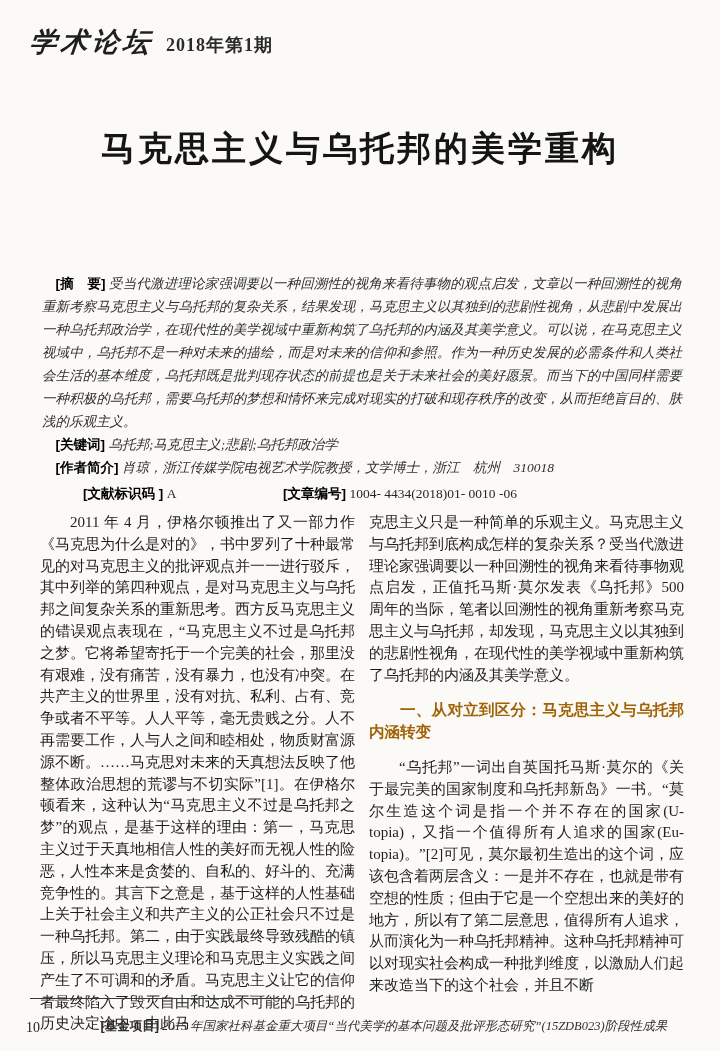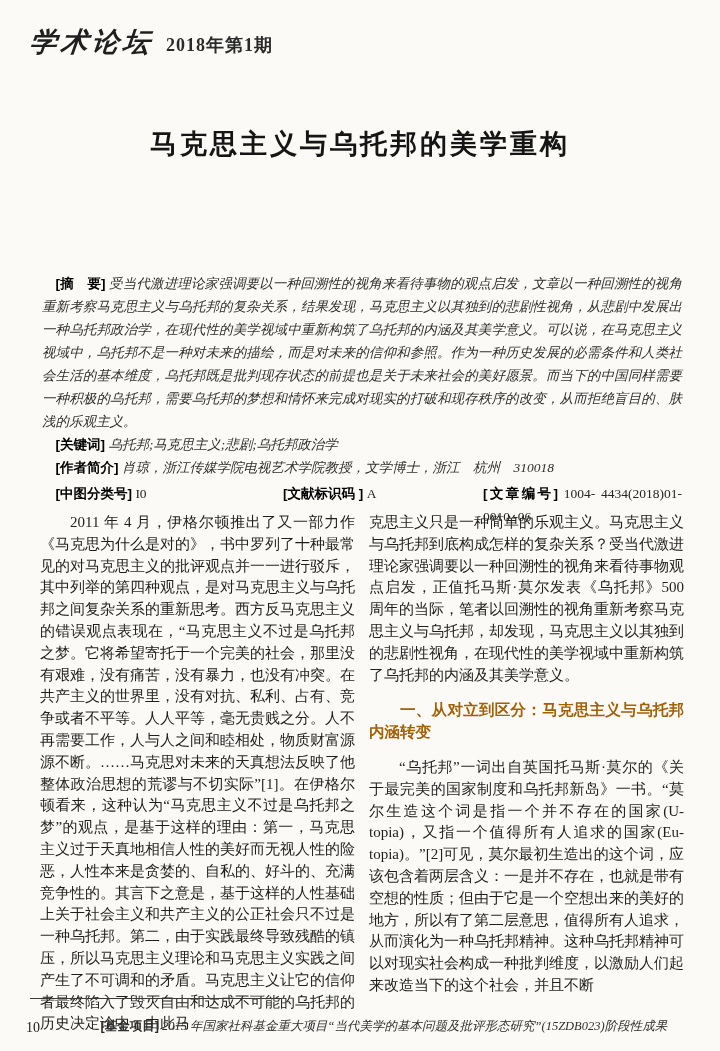--- a/index.html
+++ b/index.html
@@ -25,21 +25,21 @@
     transform:skewX(-6deg);
     color:#1f1f1f;
   }
   .journal-issue{
     font-weight:bold;font-size:18px;letter-spacing:1px;color:#2a2a2a;
   }
   
   .article-title{
     position:absolute;top:126px;left:0;right:0;
     text-align:center;
-    font-weight:bold;font-size:27px;letter-spacing:3px;
+    font-weight:bold;font-size:34px;letter-spacing:3px;
     color:#151515;
     font-family:"Liberation Serif","DejaVu Serif",serif;
   }
   .article-author{
     position:absolute;top:213px;left:0;right:0;
     text-align:center;font-size:16px;letter-spacing:2px;color:#333;
     font-style:italic;
   }
   
   .meta{
@@ -106,21 +106,20 @@
   </div>
 
   <div class="article-title">马克思主义与乌托邦的美学重构</div>
 
 
   <div class="meta">
     <p><span class="label">[摘　要]</span> <span class="kaiti">受当代激进理论家强调要以一种回溯性的视角来看待事物的观点启发，文章以一种回溯性的视角重新考察马克思主义与乌托邦的复杂关系，结果发现，马克思主义以其独到的悲剧性视角，从悲剧中发展出一种乌托邦政治学，在现代性的美学视域中重新构筑了乌托邦的内涵及其美学意义。可以说，在马克思主义视域中，乌托邦不是一种对未来的描绘，而是对未来的信仰和参照。作为一种历史发展的必需条件和人类社会生活的基本维度，乌托邦既是批判现存状态的前提也是关于未来社会的美好愿景。而当下的中国同样需要一种积极的乌托邦，需要乌托邦的梦想和情怀来完成对现实的打破和现存秩序的改变，从而拒绝盲目的、肤浅的乐观主义。</span></p>
     <p class="meta-row"><span class="label">[关键词]</span> <span class="kaiti">乌托邦;马克思主义;悲剧;乌托邦政治学</span></p>
     <p class="meta-row"><span class="label">[作者简介]</span> <span class="kaiti">肖琼，浙江传媒学院电视艺术学院教授，文学博士，浙江　杭州　310018</span></p>
     <div class="clc-row meta-row">
-      <span class="pair1"><span class="label">[中图分类号]</span> <span class="val">I0</span></span>
       <span class="pair2"><span class="label">[文献标识码 ]</span> <span class="val">A</span></span>
       <span class="pair3"><span class="label">[文章编号]</span> <span class="val">1004- 4434(2018)01- 0010 -06</span></span>
     </div>
   </div>
 
   <div class="body-cols">
     <div class="col">
       <p class="indent">2011 年 4 月，伊格尔顿推出了又一部力作《马克思为什么是对的》，书中罗列了十种最常见的对马克思主义的批评观点并一一进行驳斥，其中列举的第四种观点，是对马克思主义与乌托邦之间复杂关系的重新思考。西方反马克思主义的错误观点表现在，“马克思主义不过是乌托邦之梦。它将希望寄托于一个完美的社会，那里没有艰难，没有痛苦，没有暴力，也没有冲突。在共产主义的世界里，没有对抗、私利、占有、竞争或者不平等。人人平等，毫无贵贱之分。人不再需要工作，人与人之间和睦相处，物质财富源源不断。……马克思对未来的天真想法反映了他整体政治思想的荒谬与不切实际”[1]。在伊格尔顿看来，这种认为“马克思主义不过是乌托邦之梦”的观点，是基于这样的理由：第一，马克思主义过于天真地相信人性的美好而无视人性的险恶，人性本来是贪婪的、自私的、好斗的、充满竞争性的。其言下之意是，基于这样的人性基础上关于社会主义和共产主义的公正社会只不过是一种乌托邦。第二，由于实践最终导致残酷的镇压，所以马克思主义理论和马克思主义实践之间产生了不可调和的矛盾。马克思主义让它的信仰者最终陷入了毁灭自由和达成不可能的乌托邦的历史决定论中，由此马</p>
     </div>
     <div class="col">

